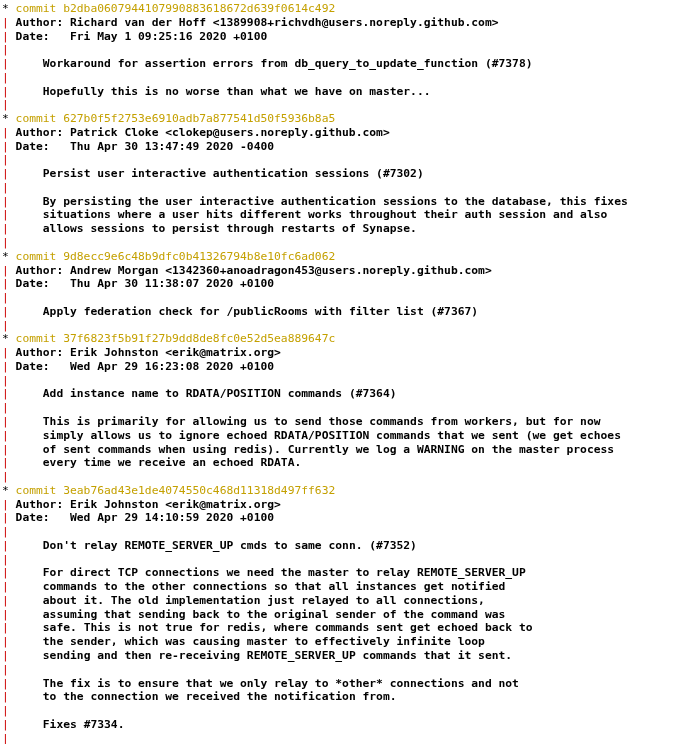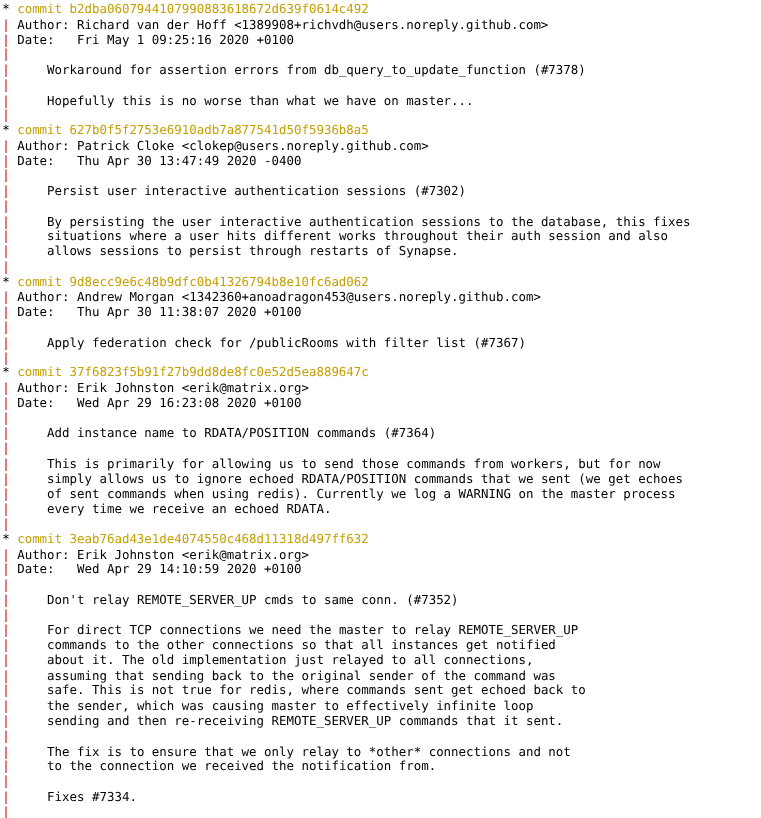--- a/index.html
+++ b/index.html
@@ -21,18 +21,18 @@
     color: #000000;
     white-space: pre;
   }
   .term-line {
     height: 13.78px;
     white-space: pre;
   }
   .graph-pipe { color: var(--pipe-color, #cc0000); }
   .graph-star { color: var(--star-color, #000000); }
   .commit-hash { color: var(--hash-color, #c4a000); }
-  .plain-text { color: var(--fg-color, #000000); }
+  .plain-text { color: var(--fg-color, #000000); font-weight: bold; }
 </style>
 </head>
 <body style="background: rgb(255, 255, 255);">
 
 <pre class="terminal" id="terminal"><div class="term-line"><span class="graph-star">* </span><span class="commit-hash">commit b2dba0607944107990883618672d639f0614c492</span></div><div class="term-line"><span class="graph-pipe">| </span><span class="plain-text">Author: Richard van der Hoff &lt;1389908+richvdh@users.noreply.github.com&gt;</span></div><div class="term-line"><span class="graph-pipe">| </span><span class="plain-text">Date:   Fri May 1 09:25:16 2020 +0100</span></div><div class="term-line"><span class="graph-pipe">|</span></div><div class="term-line"><span class="graph-pipe">|</span><span class="plain-text">     Workaround for assertion errors from db_query_to_update_function (#7378)</span></div><div class="term-line"><span class="graph-pipe">|</span></div><div class="term-line"><span class="graph-pipe">|</span><span class="plain-text">     Hopefully this is no worse than what we have on master...</span></div><div class="term-line"><span class="graph-pipe">|</span></div><div class="term-line"><span class="graph-star">* </span><span class="commit-hash">commit 627b0f5f2753e6910adb7a877541d50f5936b8a5</span></div><div class="term-line"><span class="graph-pipe">| </span><span class="plain-text">Author: Patrick Cloke &lt;clokep@users.noreply.github.com&gt;</span></div><div class="term-line"><span class="graph-pipe">| </span><span class="plain-text">Date:   Thu Apr 30 13:47:49 2020 -0400</span></div><div class="term-line"><span class="graph-pipe">|</span></div><div class="term-line"><span class="graph-pipe">|</span><span class="plain-text">     Persist user interactive authentication sessions (#7302)</span></div><div class="term-line"><span class="graph-pipe">|</span></div><div class="term-line"><span class="graph-pipe">|</span><span class="plain-text">     By persisting the user interactive authentication sessions to the database, this fixes</span></div><div class="term-line"><span class="graph-pipe">|</span><span class="plain-text">     situations where a user hits different works throughout their auth session and also</span></div><div class="term-line"><span class="graph-pipe">|</span><span class="plain-text">     allows sessions to persist through restarts of Synapse.</span></div><div class="term-line"><span class="graph-pipe">|</span></div><div class="term-line"><span class="graph-star">* </span><span class="commit-hash">commit 9d8ecc9e6c48b9dfc0b41326794b8e10fc6ad062</span></div><div class="term-line"><span class="graph-pipe">| </span><span class="plain-text">Author: Andrew Morgan &lt;1342360+anoadragon453@users.noreply.github.com&gt;</span></div><div class="term-line"><span class="graph-pipe">| </span><span class="plain-text">Date:   Thu Apr 30 11:38:07 2020 +0100</span></div><div class="term-line"><span class="graph-pipe">|</span></div><div class="term-line"><span class="graph-pipe">|</span><span class="plain-text">     Apply federation check for /publicRooms with filter list (#7367)</span></div><div class="term-line"><span class="graph-pipe">|</span></div><div class="term-line"><span class="graph-star">* </span><span class="commit-hash">commit 37f6823f5b91f27b9dd8de8fc0e52d5ea889647c</span></div><div class="term-line"><span class="graph-pipe">| </span><span class="plain-text">Author: Erik Johnston &lt;erik@matrix.org&gt;</span></div><div class="term-line"><span class="graph-pipe">| </span><span class="plain-text">Date:   Wed Apr 29 16:23:08 2020 +0100</span></div><div class="term-line"><span class="graph-pipe">|</span></div><div class="term-line"><span class="graph-pipe">|</span><span class="plain-text">     Add instance name to RDATA/POSITION commands (#7364)</span></div><div class="term-line"><span class="graph-pipe">|</span></div><div class="term-line"><span class="graph-pipe">|</span><span class="plain-text">     This is primarily for allowing us to send those commands from workers, but for now</span></div><div class="term-line"><span class="graph-pipe">|</span><span class="plain-text">     simply allows us to ignore echoed RDATA/POSITION commands that we sent (we get echoes</span></div><div class="term-line"><span class="graph-pipe">|</span><span class="plain-text">     of sent commands when using redis). Currently we log a WARNING on the master process</span></div><div class="term-line"><span class="graph-pipe">|</span><span class="plain-text">     every time we receive an echoed RDATA.</span></div><div class="term-line"><span class="graph-pipe">|</span></div><div class="term-line"><span class="graph-star">* </span><span class="commit-hash">commit 3eab76ad43e1de4074550c468d11318d497ff632</span></div><div class="term-line"><span class="graph-pipe">| </span><span class="plain-text">Author: Erik Johnston &lt;erik@matrix.org&gt;</span></div><div class="term-line"><span class="graph-pipe">| </span><span class="plain-text">Date:   Wed Apr 29 14:10:59 2020 +0100</span></div><div class="term-line"><span class="graph-pipe">|</span></div><div class="term-line"><span class="graph-pipe">|</span><span class="plain-text">     Don't relay REMOTE_SERVER_UP cmds to same conn. (#7352)</span></div><div class="term-line"><span class="graph-pipe">|</span></div><div class="term-line"><span class="graph-pipe">|</span><span class="plain-text">     For direct TCP connections we need the master to relay REMOTE_SERVER_UP</span></div><div class="term-line"><span class="graph-pipe">|</span><span class="plain-text">     commands to the other connections so that all instances get notified</span></div><div class="term-line"><span class="graph-pipe">|</span><span class="plain-text">     about it. The old implementation just relayed to all connections,</span></div><div class="term-line"><span class="graph-pipe">|</span><span class="plain-text">     assuming that sending back to the original sender of the command was</span></div><div class="term-line"><span class="graph-pipe">|</span><span class="plain-text">     safe. This is not true for redis, where commands sent get echoed back to</span></div><div class="term-line"><span class="graph-pipe">|</span><span class="plain-text">     the sender, which was causing master to effectively infinite loop</span></div><div class="term-line"><span class="graph-pipe">|</span><span class="plain-text">     sending and then re-receiving REMOTE_SERVER_UP commands that it sent.</span></div><div class="term-line"><span class="graph-pipe">|</span></div><div class="term-line"><span class="graph-pipe">|</span><span class="plain-text">     The fix is to ensure that we only relay to *other* connections and not</span></div><div class="term-line"><span class="graph-pipe">|</span><span class="plain-text">     to the connection we received the notification from.</span></div><div class="term-line"><span class="graph-pipe">|</span></div><div class="term-line"><span class="graph-pipe">|</span><span class="plain-text">     Fixes #7334.</span></div><div class="term-line"><span class="graph-pipe">|</span></div></pre>
 
 </body></html>

